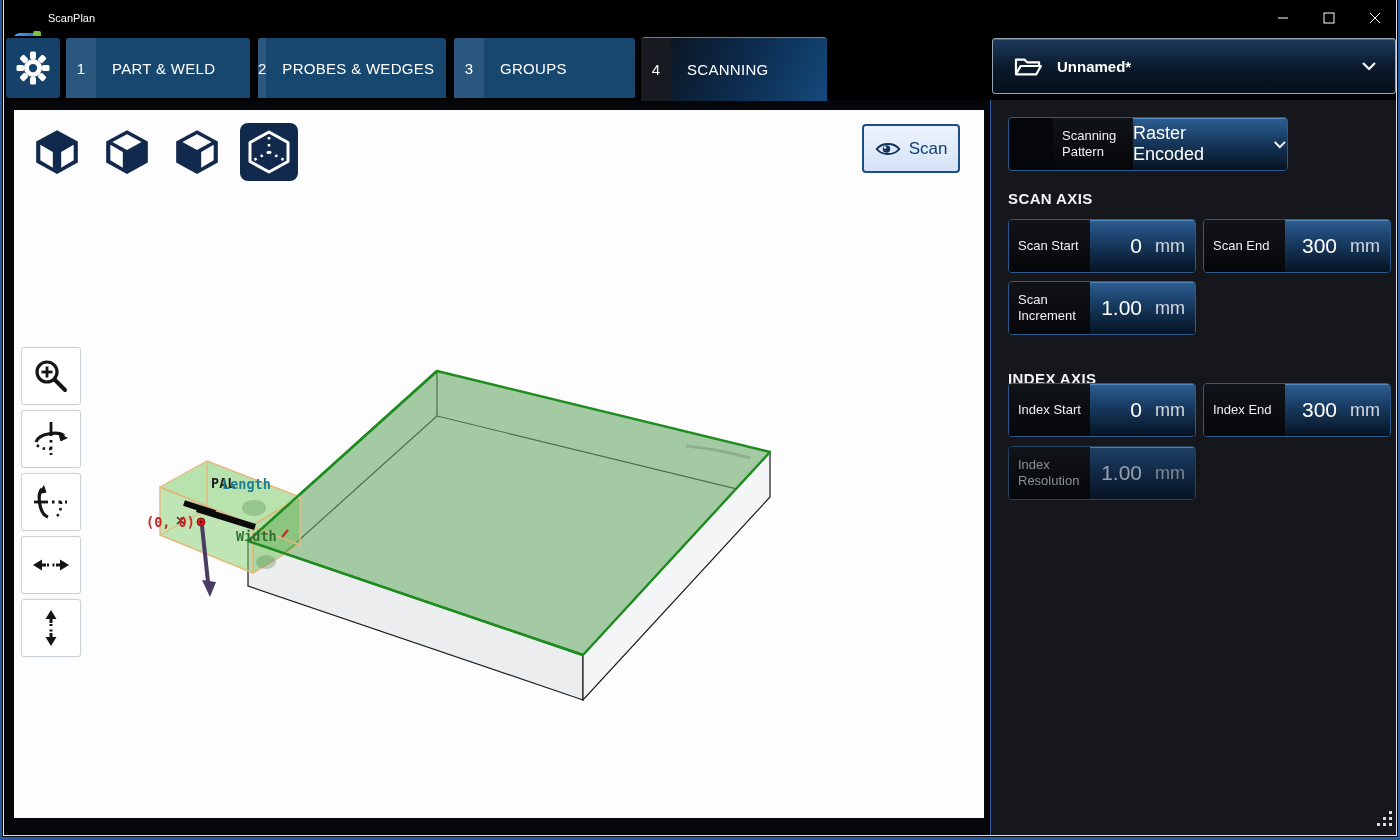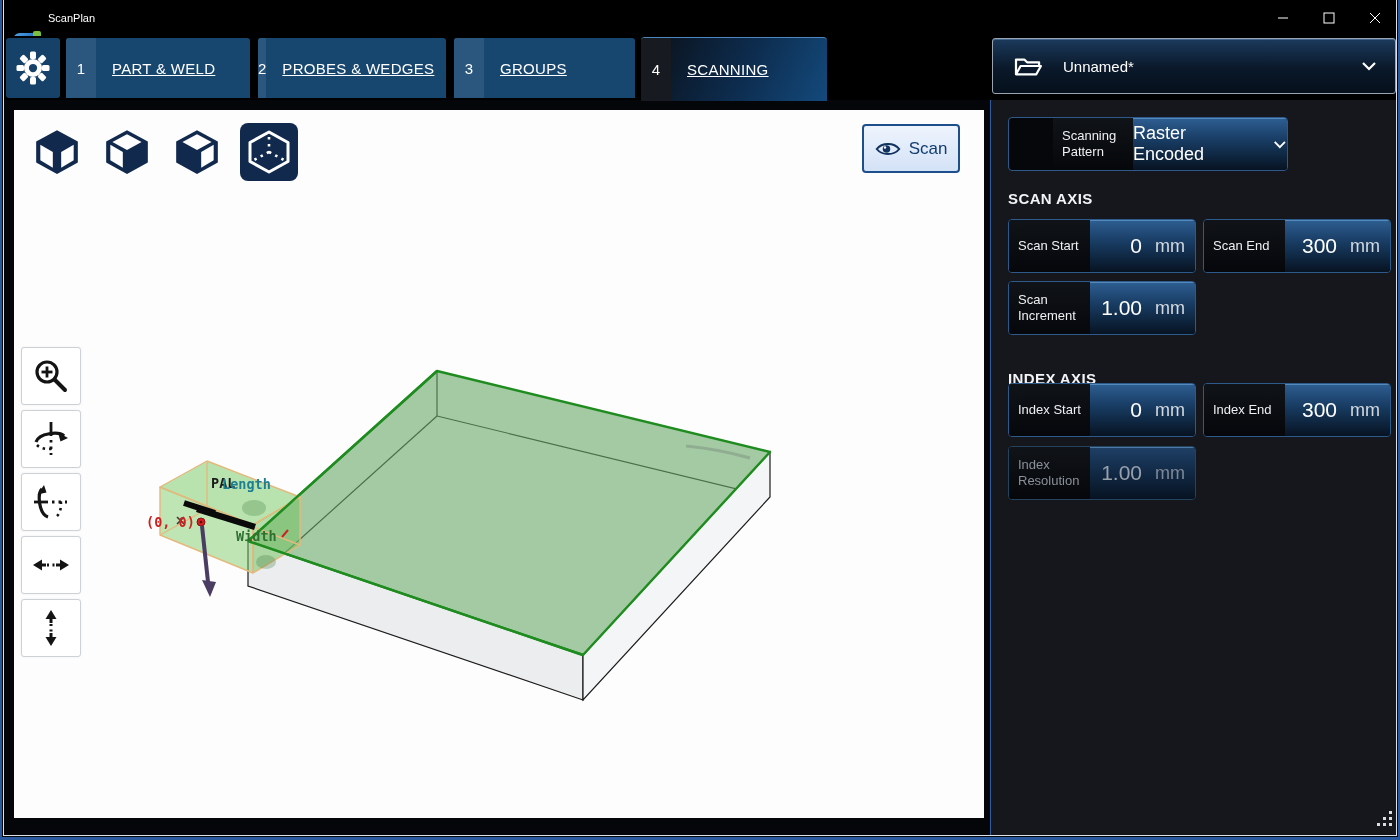--- a/index.html
+++ b/index.html
@@ -16,26 +16,26 @@
   .logo::after { content:""; position:absolute; right:-2px; top:-2px; width:8px; height:8px; background:#7ac143; border-radius:2px; }
   .title-text { position:absolute; left:48px; top:0; height:36px; line-height:36px; color:#fff; font-size:11px; }
   .win-controls { position:absolute; right:2px; top:0; height:36px; display:flex; }
   .win-btn { width:46px; height:36px; display:flex; align-items:center; justify-content:center; }
 
   
   .tabbar { position:absolute; left:0; top:36px; width:100%; height:64px; background:#000; }
   .gear-tile { position:absolute; left:6px; top:2px; width:54px; height:60px; background:#164269; border-radius:3px; display:flex; align-items:center; justify-content:center; }
   .tab { position:absolute; top:2px; height:60px; border-radius:3px 3px 0 0; background:#17466f; display:flex; align-items:stretch; color:#fff; overflow:hidden; cursor:default; }
   .tab .num { width:30px; background:#2b567d; display:flex; align-items:center; justify-content:center; font-size:15px; }
-  .tab .lbl { display:flex; align-items:center; padding:0 16px; font-size:15px; letter-spacing:.3px; white-space:nowrap;text-decoration:underline; }
+  .tab .lbl { display:flex; align-items:center; padding:0 16px; font-size:15px; letter-spacing:.3px; white-space:nowrap; }
   .tab.active { top:1px; height:64px; background:linear-gradient(115deg,#0a0f16 0%, #0d2c4e 55%, #155086 110%); border-top:1px solid #4d87bd; border-radius:4px 4px 0 0; }
   .tab.active .num { background:#171a20; }
 
   .project { position:absolute; left:992px; top:2px; width:404px; height:56px; border:1px solid #9aa3b0; border-radius:3px; background:linear-gradient(180deg,#1b3a5c 0%, #0a1829 55%, #06101c 100%); box-shadow:inset 0 1px 0 rgba(140,190,240,.35); display:flex; align-items:center; color:#fff; font-size:15px; }
-  .project .p-name { margin-left:20px; }
+  .project .p-name { margin-left:14px;font-weight:bold; }
   .project .chev { margin-left:auto; margin-right:18px; }
 
   
   .viewport { position:absolute; left:14px; top:110px; width:970px; height:708px; background:#fdfdfd; }
   .scene { position:absolute; inset:0; }
 
   .viewcubes { position:absolute; left:16px; top:12px; display:flex; gap:16px; align-items:center; height:60px; }
   .cube-btn { width:54px; height:54px; display:flex; align-items:center; justify-content:center; border-radius:8px; }
   .cube-btn.active { background:#12294e; width:58px; height:58px; }
 

